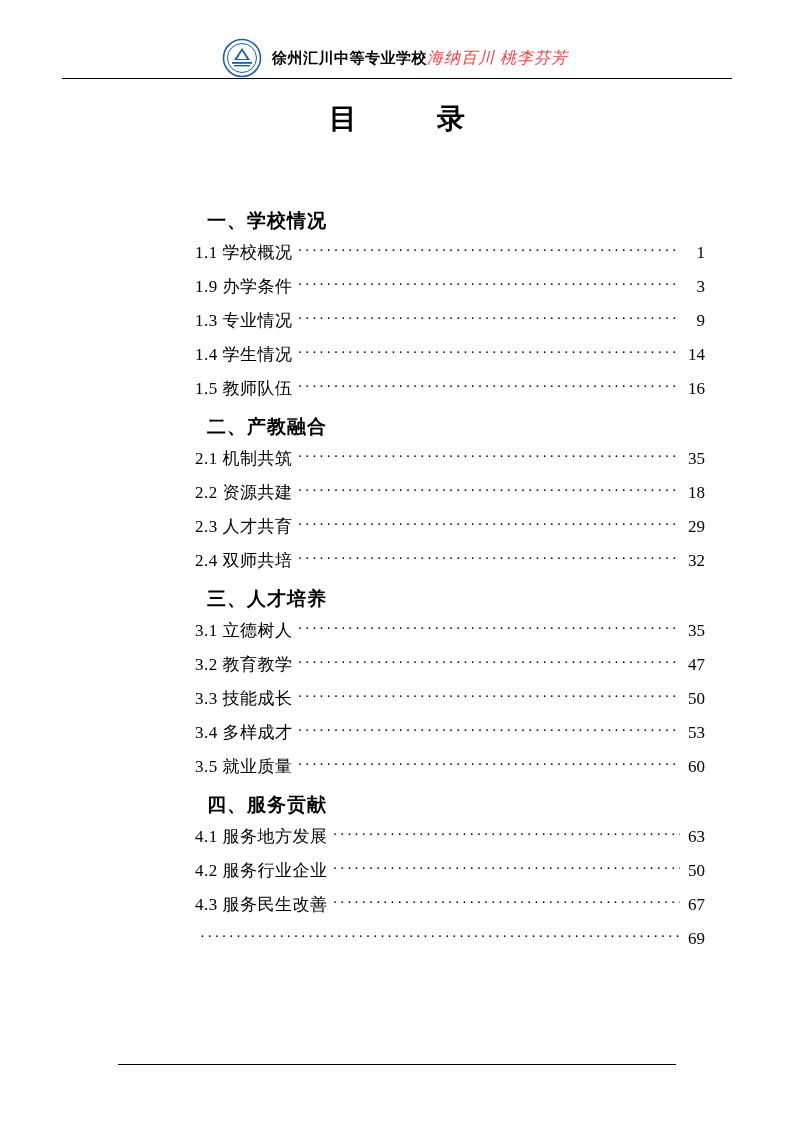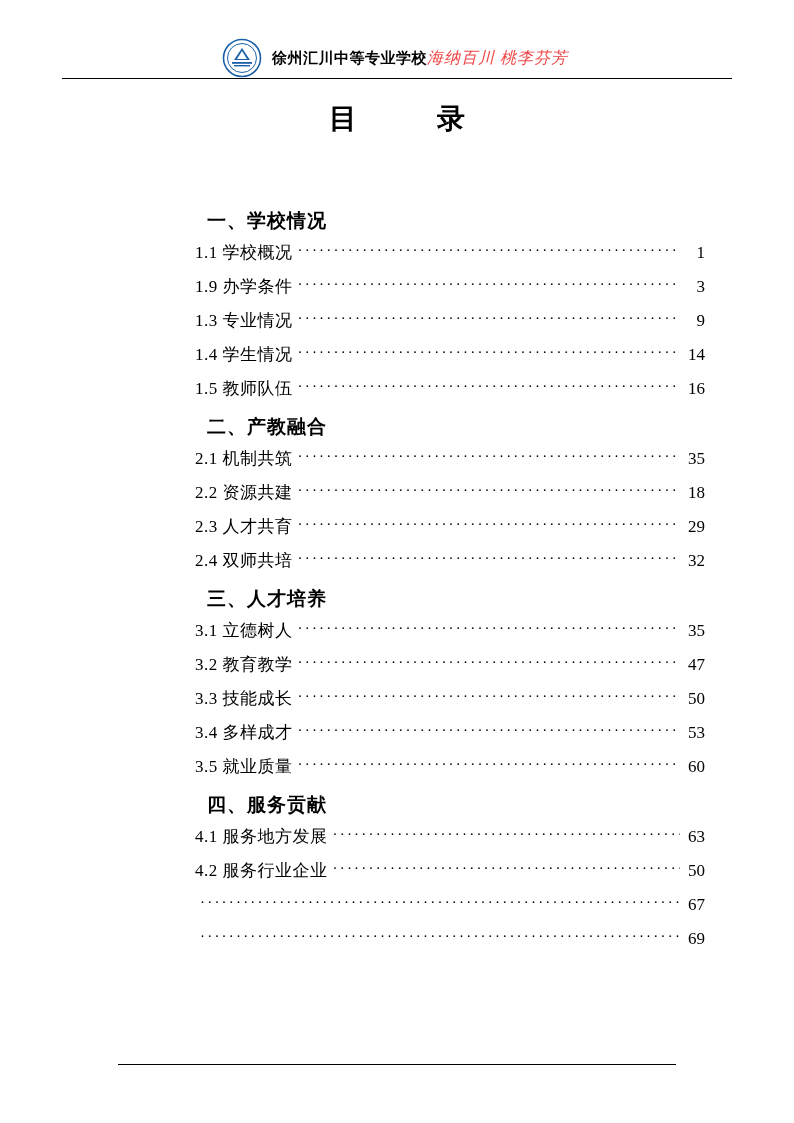--- a/index.html
+++ b/index.html
@@ -258,20 +258,21 @@
       <span class="toc-label">4.1 服务地方发展</span>
       <span class="toc-dots">··············································································</span>
       <span class="toc-page">63</span>
     </div>
     <div class="toc-entry">
       <span class="toc-label">4.2 服务行业企业</span>
       <span class="toc-dots">··············································································</span>
       <span class="toc-page">50</span>
     </div>
     <div class="toc-entry">
+      <span class="toc-label">4.3 服务民生改善</span>
       <span class="toc-dots">··············································································</span>
       <span class="toc-page">67</span>
     </div>
     <div class="toc-entry">
       <span class="toc-dots">··············································································</span>
       <span class="toc-page">69</span>
     </div>
 
   </div>
 

